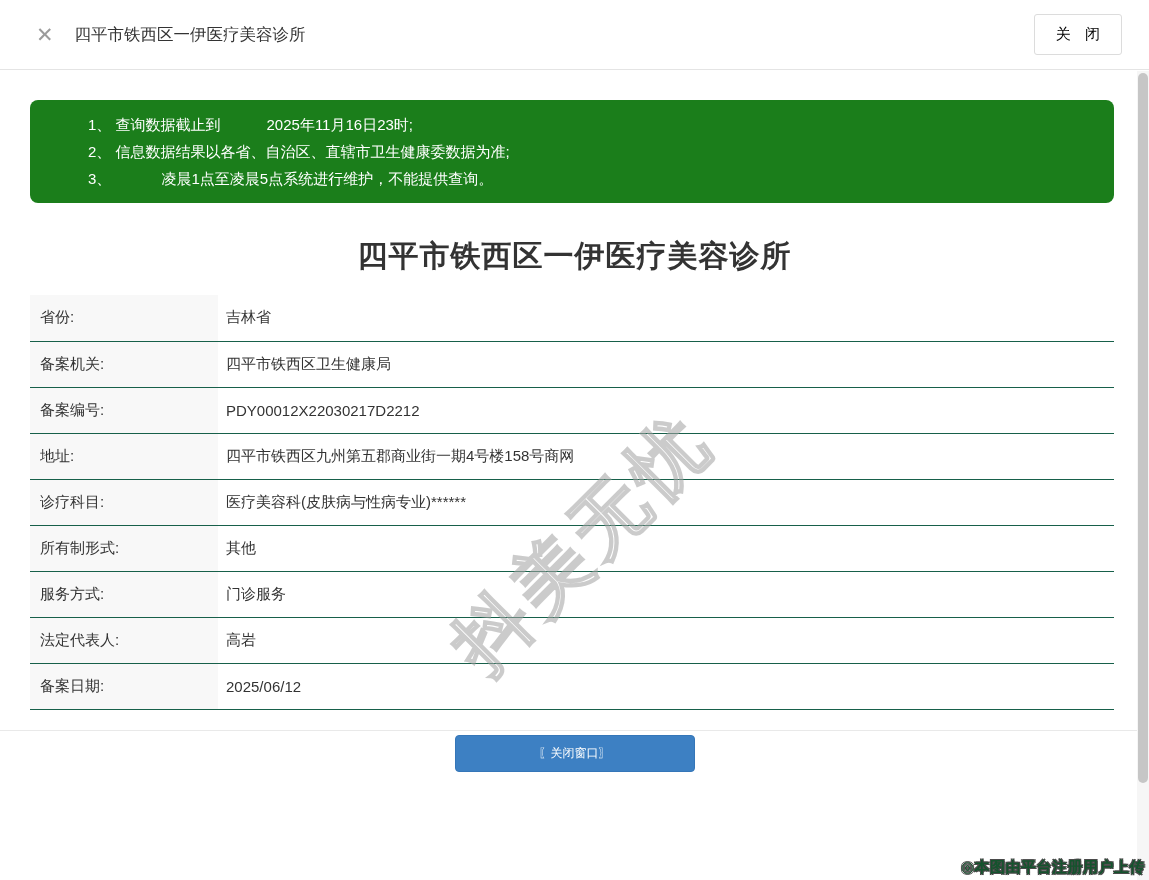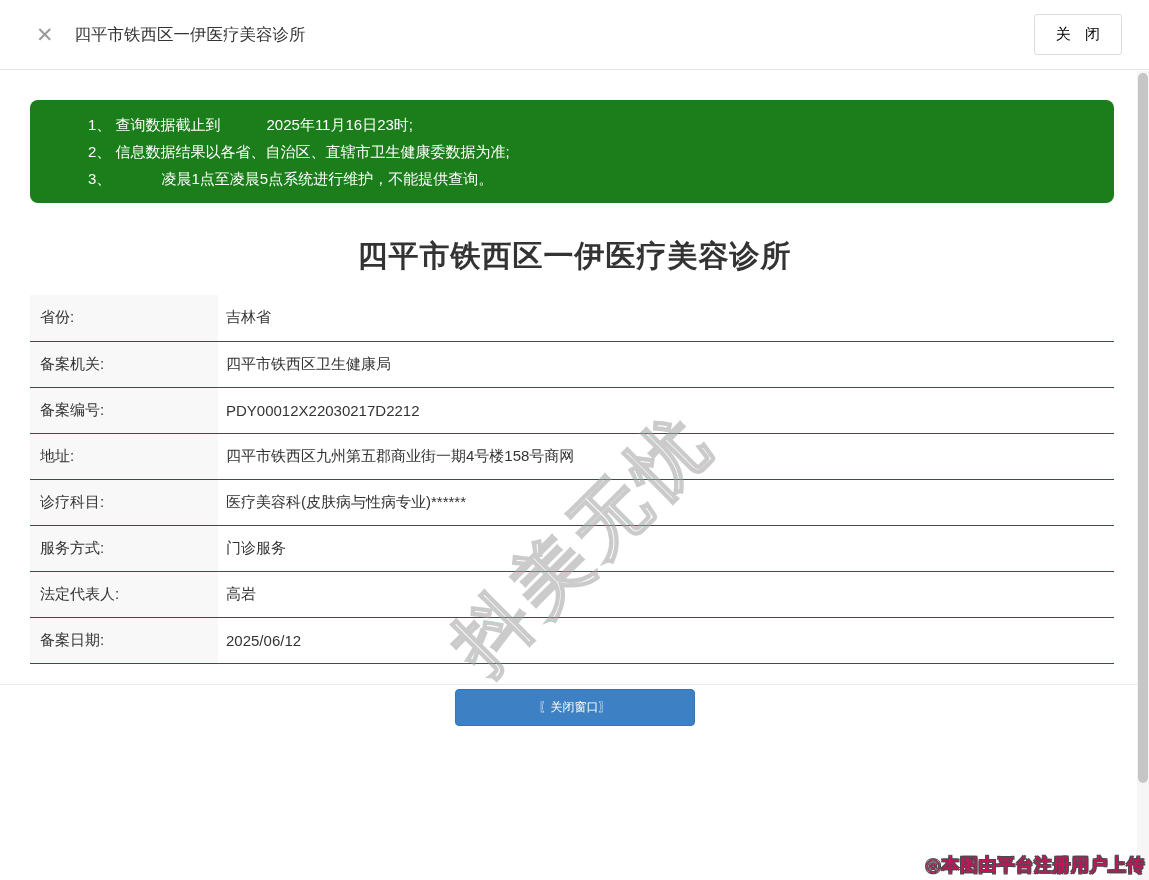--- a/index.html
+++ b/index.html
@@ -130,23 +130,23 @@
     top: 2px; left: 1px;
     width: 10px; height: 710px;
     background: #c6c6c6;
     border-radius: 5px;
   }
 
   
   .upload-note {
     position: absolute;
     right: 4px; bottom: 3px;
-    font-size: 18px;
+    font-size: 15px;
     font-weight: bold;
-    color: #be185d;
+    color: #14532d;
     text-shadow:
       -1px -1px 0 #4a4a4a, 1px -1px 0 #4a4a4a,
       -1px  1px 0 #4a4a4a, 1px  1px 0 #4a4a4a;
     letter-spacing: 0.5px;
   }
 </style>
 </head>
 <body>
 
 <div class="winbar">
@@ -182,20 +182,24 @@
         </tr>
     <tr>
           <td class="lbl">地址:</td>
           <td class="val">四平市铁西区九州第五郡商业街一期4号楼158号商网</td>
         </tr>
     <tr>
           <td class="lbl">诊疗科目:</td>
           <td class="val">医疗美容科(皮肤病与性病专业)******</td>
         </tr>
     <tr>
+          <td class="lbl">所有制形式:</td>
+          <td class="val">其他</td>
+        </tr>
+    <tr>
           <td class="lbl">服务方式:</td>
           <td class="val">门诊服务</td>
         </tr>
     <tr>
           <td class="lbl">法定代表人:</td>
           <td class="val">高岩</td>
         </tr>
     <tr>
           <td class="lbl">备案日期:</td>
           <td class="val">2025/06/12</td>

